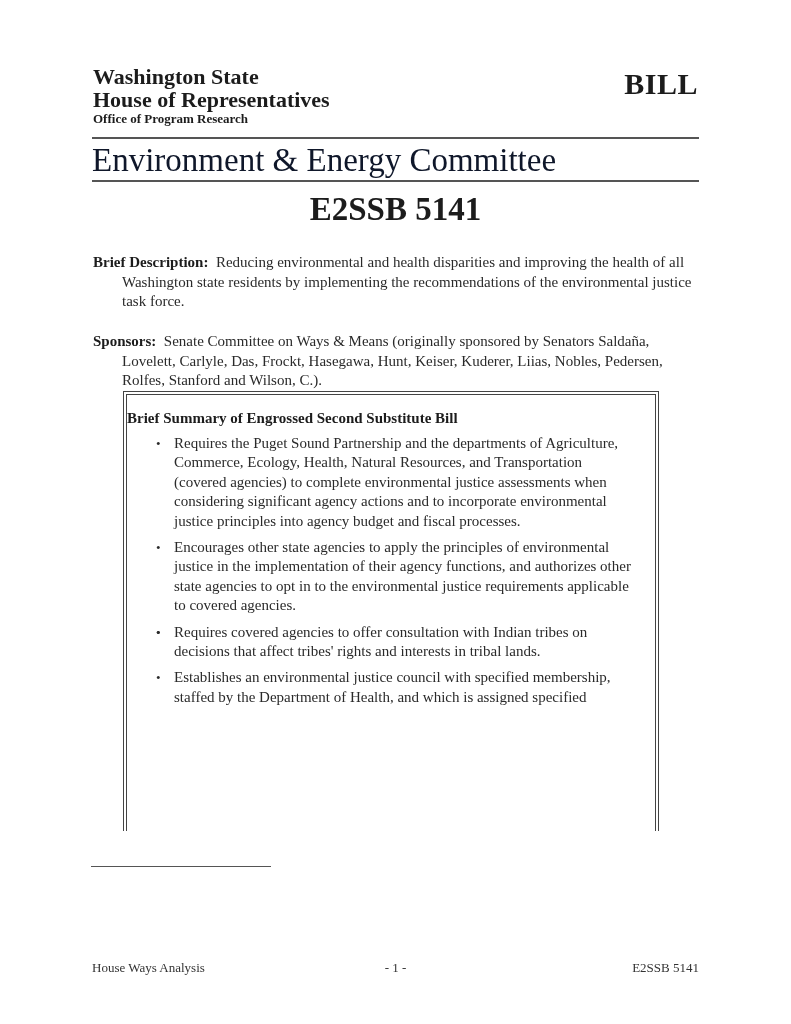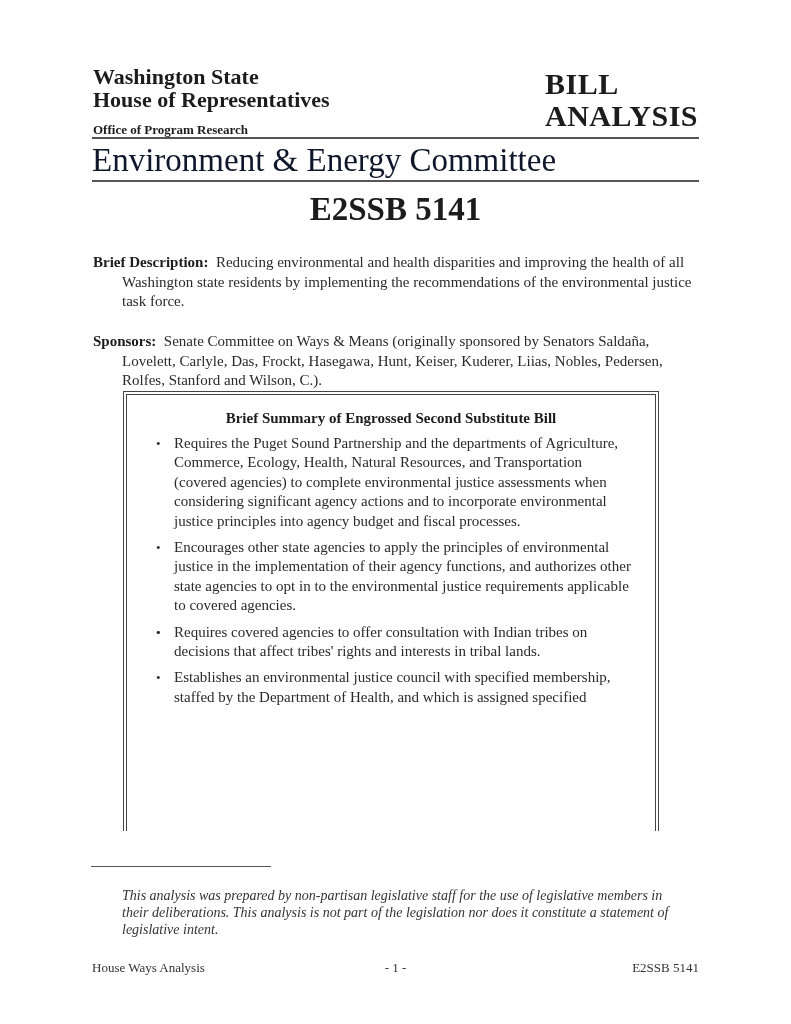--- a/index.html
+++ b/index.html
@@ -28,21 +28,21 @@
     .hdr-l1, .hdr-l2 {
       font-weight: bold;
       font-size: 22px;
       line-height: 23px;
       color: #1c1c1c;
     }
     .hdr-l3 {
       font-weight: bold;
       font-size: 13px;
       line-height: 15px;
-      margin-top: 11px;
+      margin-top: 0;
       color: #1c1c1c;
     }
     .hdr-right {
       position: absolute;
       right: 93px;
       top: 68px;
       text-align: left;
       font-weight: bold;
       font-size: 30px;
       line-height: 32px;
@@ -110,21 +110,20 @@
       border-top: 4px double #444;
       border-left: 4px double #444;
       border-right: 4px double #444;
       box-sizing: border-box;
     }
     .summary-title {
       position: absolute;
       left: 0;
       width: 100%;
       top: 14px;
-      text-align: center;
       font-weight: bold;
       font-size: 15px;
       line-height: 19px;
       color: #1c1c1c;
     }
     .bullets {
       position: absolute;
       left: 26px;
       top: 39px;
       width: 478px;
@@ -183,21 +182,20 @@
 <div class="page">
 
   <div class="hdr-left">
     <div class="hdr-l1">Washington State</div>
     <div class="hdr-l2">House of Representatives</div>
     <div class="hdr-l3">Office of Program Research</div>
   </div>
 
   <div class="hdr-right">
     <div>BILL</div>
-    <div>ANALYSIS</div>
   </div>
 
   <div class="rule-top"></div>
 
   <div class="committee">Environment &amp; Energy Committee</div>
   <div class="rule-committee"></div>
 
   <div class="billno">E2SSB 5141</div>
 
   <div class="para desc">
@@ -234,21 +232,20 @@
       </li>
       <li class="bullet">
         <span class="dot">•</span>
         <span>Establishes an environmental justice council with specified membership, staffed by the Department of Health, and which is assigned specified</span>
       </li>
     </ul>
   </div>
 
   <div class="footnote-rule"></div>
 
-  <div class="disclaimer">This analysis was prepared by non-partisan legislative staff for the use of legislative members in their deliberations. This analysis is not part of the legislation nor does it constitute a statement of legislative intent.</div>
 
   <div class="footer">
     <span class="f-left">House Ways Analysis</span>
     <span class="f-center">- 1 -</span>
     <span class="f-right">E2SSB 5141</span>
   </div>
 
 </div>
 
 </body></html>

